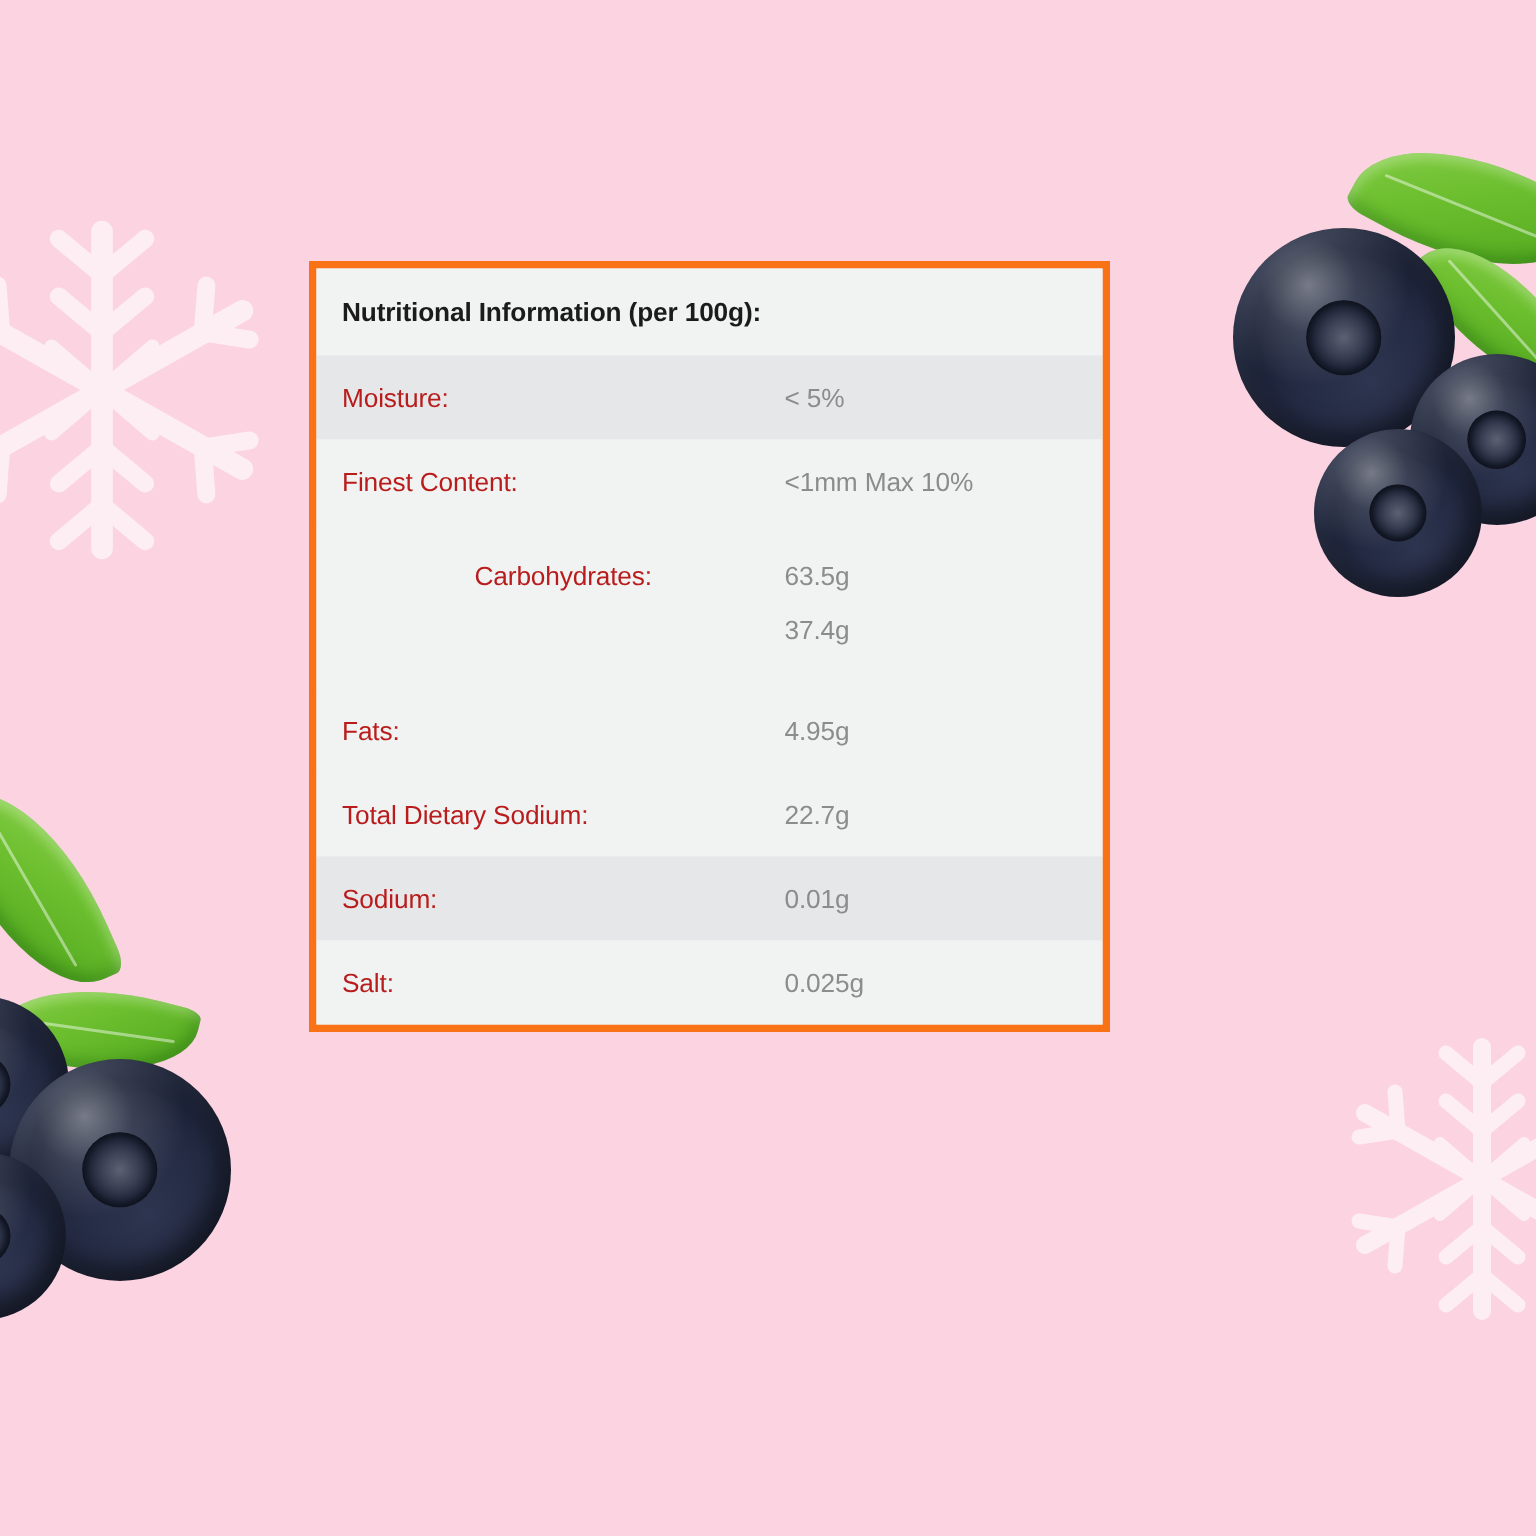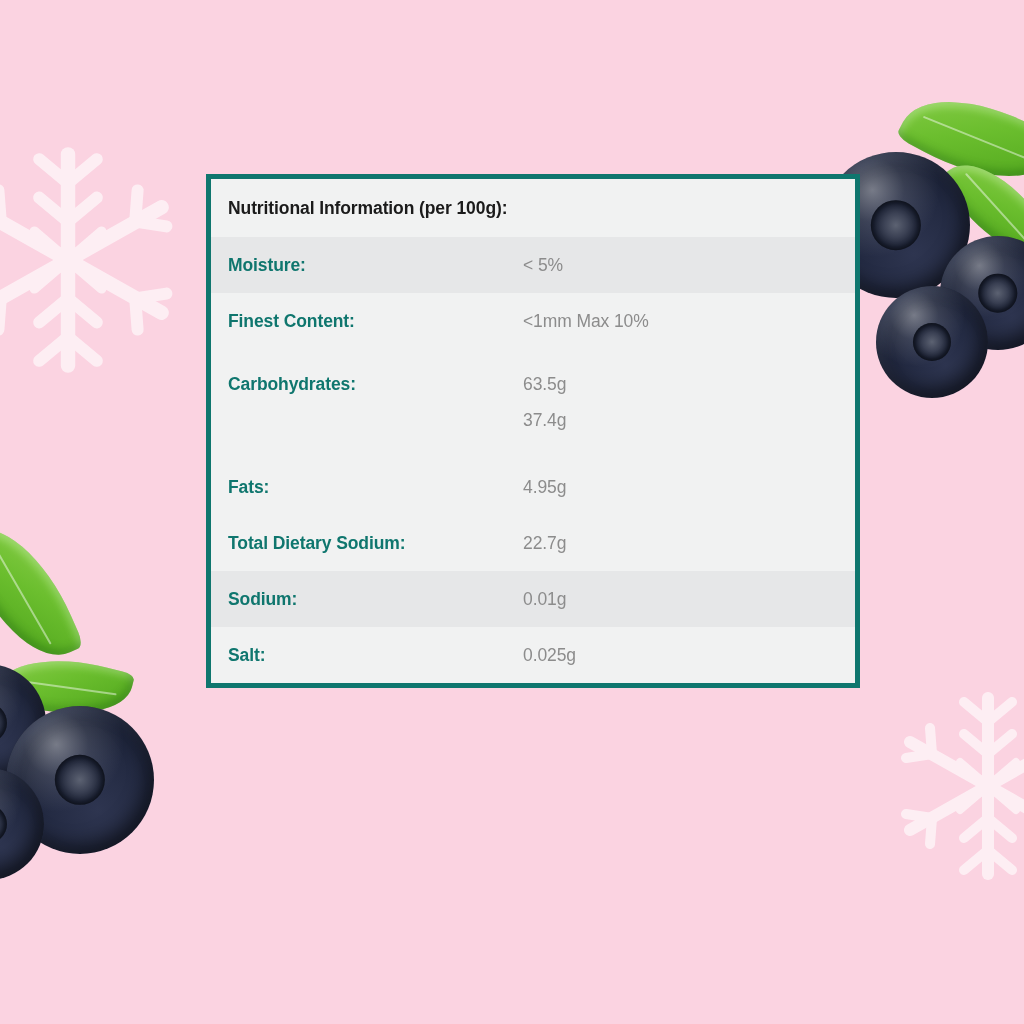--- a/index.html
+++ b/index.html
@@ -75,22 +75,22 @@
     background: rgba(255,255,255,0.45);
     transform: translateY(-50%) rotate(-6deg);
     border-radius: 2px;
   }
 
   
   .nutrition-panel {
     position: absolute;
     left: 206px;
     top: 174px;
-    width: 654px;
-    border: 5px solid #0f766e;
+    width: 534px;
+    border: 5px solid #f97316;
     background: #f1f2f2;
     box-sizing: border-box;
   }
 
   .nut-row {
     display: flex;
     align-items: center;
     box-sizing: border-box;
     padding: 0 0 0 17px;
     min-height: 56px;
@@ -98,22 +98,22 @@
   .nut-row.odd  { background: #f1f2f2; }
   .nut-row.even { background: #e6e7e8; }
 
   .nut-row.header {
     background: #f1f2f2;
     min-height: 58px;
   }
 
   .nut-label {
     font-size: 17.5px;
-    font-weight: 700;
-    color: #0f766e;
+    font-weight: 400;
+    color: #b91c1c;
     letter-spacing: -0.1px;
     width: 295px;
     flex: 0 0 295px;
     line-height: 26px;
   }
   .nut-value {
     font-size: 17.5px;
     font-weight: 400;
     color: #8c8c8c;
     letter-spacing: -0.1px;
@@ -130,20 +130,21 @@
   
   .nut-row.multiline {
     align-items: flex-start;
     padding-top: 17px;
     padding-bottom: 21px;
     min-height: 0;
   }
   .nut-row.multiline .nut-label,
   .nut-row.multiline .nut-value {
     line-height: 36px;
+    text-align: center;
   }
   .sub-line { display: block; }
 </style>
 </head>
 <body>
 
 <div class="bg-layer">
 
   <svg class="snowflake snow-tl" width="240" height="240" viewBox="0 0 100 100">
     <g stroke="#ffffff" stroke-width="6" stroke-linecap="round" fill="none">

